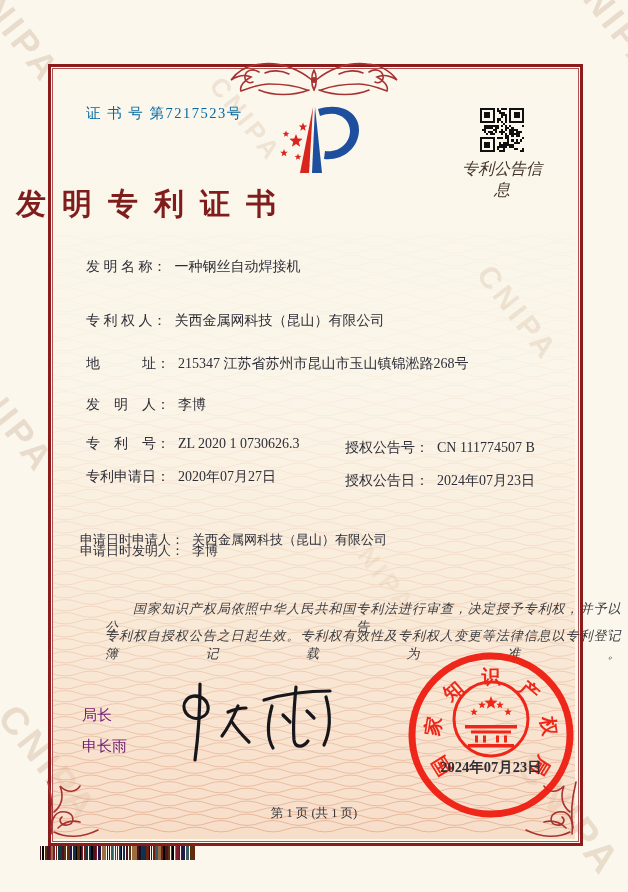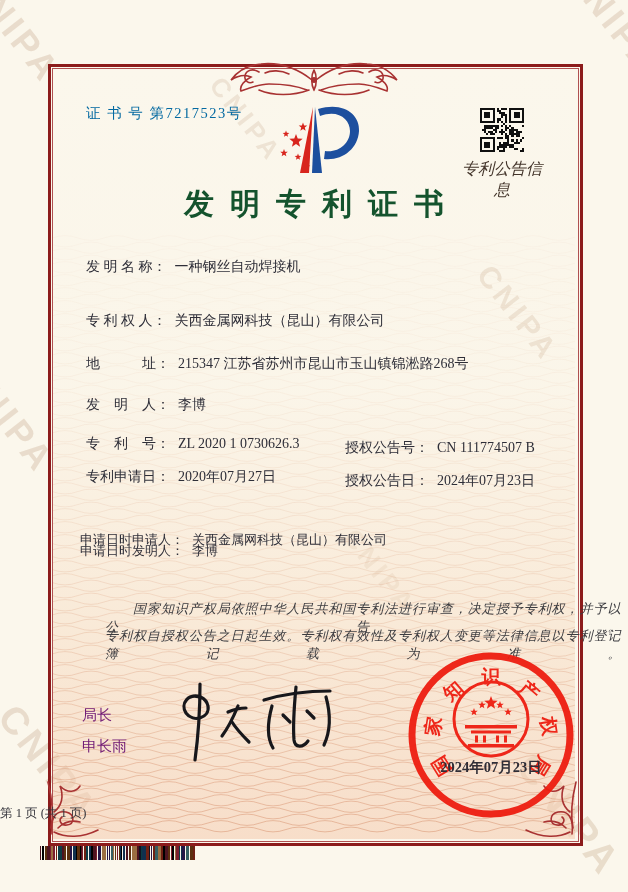--- a/index.html
+++ b/index.html
@@ -28,41 +28,41 @@
 
   .orn{position:absolute;z-index:3;}
   .orn path{stroke:#a83232;stroke-width:1.6;fill:none;stroke-linecap:round;}
 
   
   .certno{position:absolute;left:86px;top:104px;font-size:14.5px;letter-spacing:1.5px;color:#0369a1;z-index:3;}
   #logo{position:absolute;left:262px;top:101px;z-index:3;}
   #qr{position:absolute;left:480px;top:108px;z-index:3;}
   .qrlabel{position:absolute;left:458px;top:159px;width:88px;text-align:center;font-size:16px;
            font-style:italic;color:#43342a;z-index:3;}
-  .title{position:absolute;left:0;right:0;top:184px;text-align:center;font-size:30px;font-weight:bold;
-         letter-spacing:16px;text-indent:16px;color:#14532d;z-index:3;}
+  .title{position:absolute;left:0;right:0;top:184px;font-size:30px;font-weight:bold;
+         letter-spacing:16px;text-indent:16px;color:#7f1d1d;z-index:3;}
 
   .row{position:absolute;left:86px;font-size:14px;color:#2e2e38;white-space:nowrap;z-index:3;}
   .row .val{margin-left:8px;}
   .r1{top:258px}.r2{top:312px}.r3{top:355px}.r4{top:396px}.r5{top:435px}.r6{top:468px}
   .r7{top:531px;font-size:13px;left:80px}.r8{top:542px;font-size:13px;left:80px}
   .pair-right{position:absolute;left:345px;top:4px;}
   .r5 .pair-right,.r6 .pair-right{left:259px;}  
 
   .stm{position:absolute;left:57px;width:516px;font-size:13px;font-style:italic;color:#3c3c40;
        letter-spacing:0.6px;z-index:3;text-align:justify;text-align-last:justify;margin-left:48px;}
   .stm1{top:600px;text-indent:28px;}
   .stm2{top:627px;}
 
   .sigblock{position:absolute;left:82px;top:700px;font-size:15px;line-height:31px;color:#701a75;z-index:3;}
   #signature{position:absolute;left:172px;top:682px;z-index:3;}
   #signature path{stroke:#17171b;stroke-width:3.2;fill:none;stroke-linecap:round;stroke-linejoin:round;}
 
   #seal{position:absolute;left:405px;top:649px;z-index:4;opacity:0.94;}
-  .pageno{position:absolute;left:0;right:0;top:805px;text-align:left;font-size:12.5px;color:#35353c;z-index:3;}
+  .pageno{position:absolute;left:0;right:0;top:805px;text-align:center;font-size:12.5px;color:#35353c;z-index:3;}
   #barcode{position:absolute;left:40px;top:846px;z-index:5;}
 </style>
 </head>
 <body>
 
 <div class="page">
 
   <span class="wm">CNIPA</span>
   <span class="wm">CNIPA</span>
   <span class="wm">CNIPA</span>

